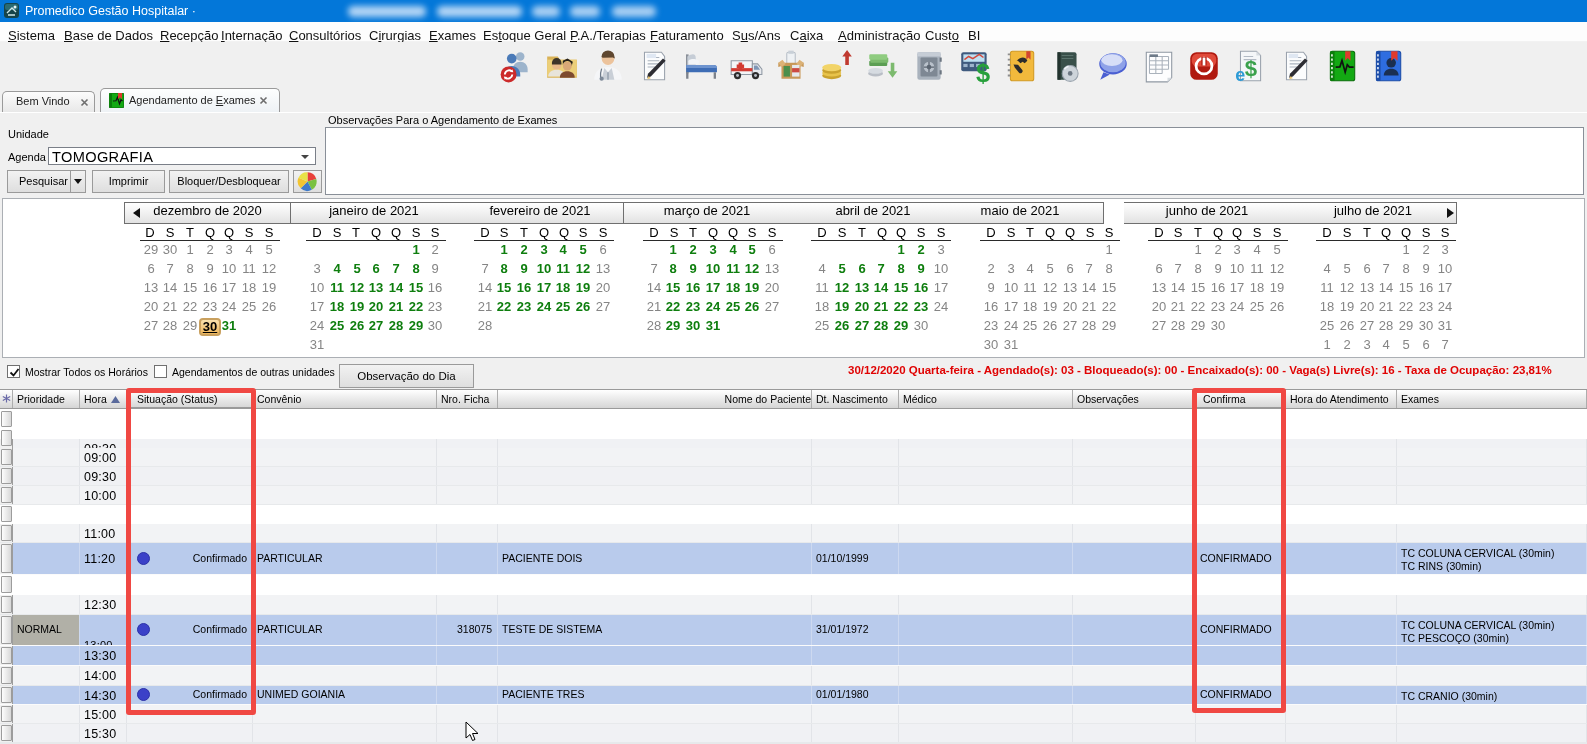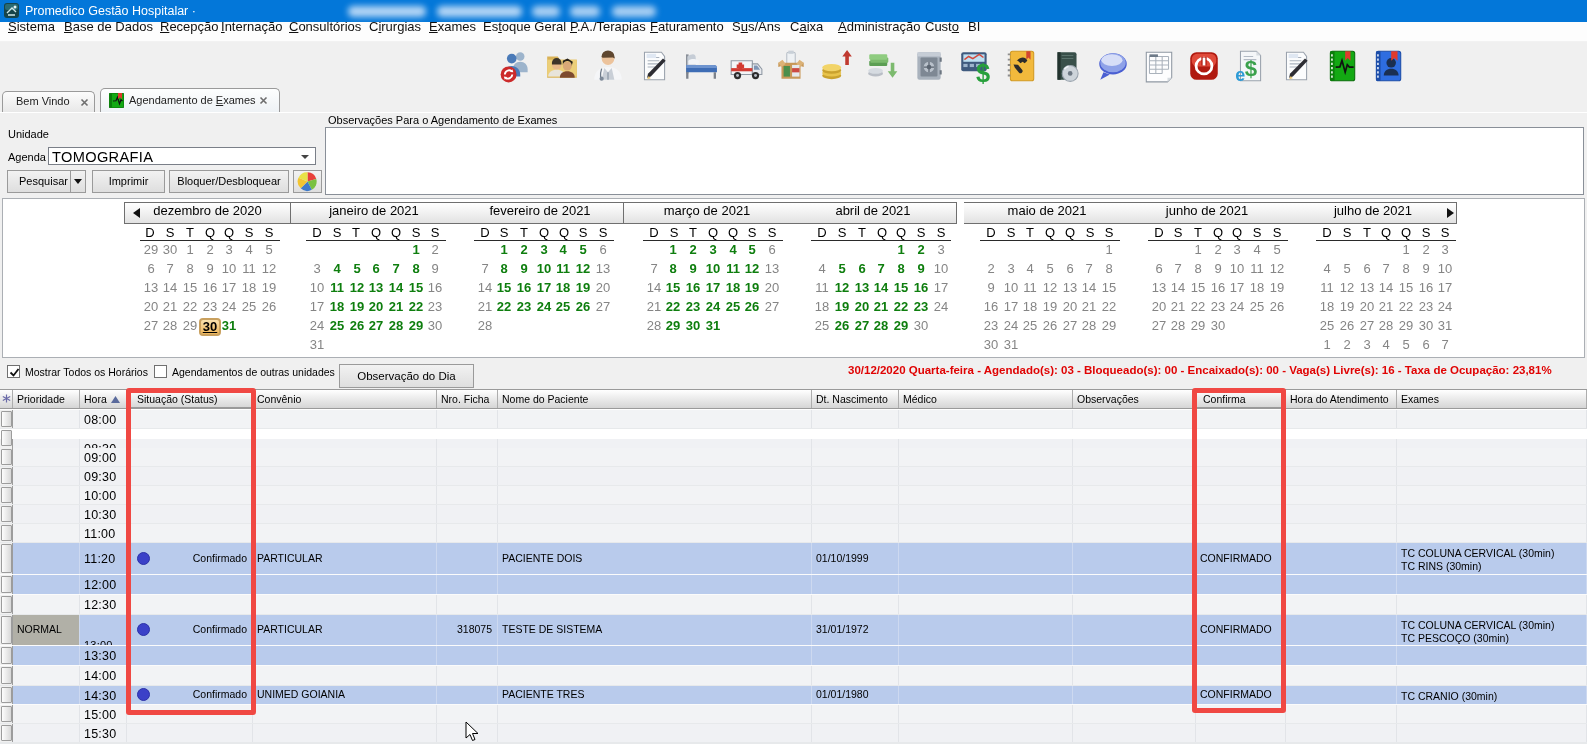--- a/index.html
+++ b/index.html
@@ -1,20 +1,20 @@
 <!DOCTYPE html>
 <html><head><meta charset="utf-8"><style>
 *{margin:0;padding:0;box-sizing:border-box}
 html,body{width:1587px;height:744px;overflow:hidden}
 #app{position:relative;width:1587px;height:744px;font-family:"Liberation Sans",sans-serif;background:#f0f0f0;color:#000}
 .abs{position:absolute}
 #titlebar{left:0;top:0;width:1587px;height:22px;background:#0377d9;}
 #titletext{left:25px;top:4px;font-size:12.5px;color:#fff;white-space:nowrap}
 #menubar{left:0;top:22px;width:1587px;height:20px;background:#fdfdfd;border-bottom:1px solid #f2f2f2}
-.mi{position:absolute;top:19px;font-size:13px;color:#111;white-space:nowrap}
+.mi{position:absolute;top:28px;font-size:13px;color:#111;white-space:nowrap}
 .mi u{text-decoration:underline;text-underline-offset:1px}
 #toolbar{left:0;top:42px;width:1587px;height:46px;background:#f0f0f0}
 .tico{position:absolute;top:48px;width:34px;height:34px}
 #tabstrip{left:0;top:88px;width:1587px;height:24px;background:#f0f0f0}
 .tab{position:absolute;border:1px solid #9a9a9a;border-bottom:none;border-radius:5px 5px 0 0;font-size:11px;color:#222}
 #tab1{left:2px;top:91px;width:93px;height:21px;background:linear-gradient(#fcfcfc,#e8e8e8)}
 #tab2{left:100px;top:88px;width:180px;height:24px;background:linear-gradient(#fdfefe,#eef2f5);z-index:3}
 .tabx{position:absolute;font-weight:bold;color:#666;font-size:11px}
 #formpanel{left:0;top:112px;width:1587px;height:91px;background:#f0f0f0;border-top:1px solid #fff}
 .lbl{position:absolute;font-size:11px;color:#000;white-space:nowrap}
@@ -489,21 +489,21 @@
 <div class="dnum dn" style="left:870px;top:299px">21</div>
 <div class="dnum dn" style="left:890px;top:299px">22</div>
 <div class="dnum dn" style="left:910px;top:299px">23</div>
 <div class="dnum dg" style="left:930px;top:299px">24</div>
 <div class="dnum dg" style="left:811px;top:318px">25</div>
 <div class="dnum dn" style="left:831px;top:318px">26</div>
 <div class="dnum dn" style="left:851px;top:318px">27</div>
 <div class="dnum dn" style="left:870px;top:318px">28</div>
 <div class="dnum dn" style="left:890px;top:318px">29</div>
 <div class="dnum dg" style="left:910px;top:318px">30</div>
-<div class="mhead" style="left:964px;width:167px">maio de 2021</div>
+<div class="mhead" style="left:937px;width:167px">maio de 2021</div>
 <div class="dow" style="left:981px">D</div>
 <div class="dow" style="left:1001px">S</div>
 <div class="dow" style="left:1020px">T</div>
 <div class="dow" style="left:1040px">Q</div>
 <div class="dow" style="left:1060px">Q</div>
 <div class="dow" style="left:1080px">S</div>
 <div class="dow" style="left:1099px">S</div>
 <div class="wline" style="left:980px;top:240px;width:140px"></div>
 <div class="dnum dg" style="left:1098px;top:242px">1</div>
 <div class="dnum dg" style="left:980px;top:261px">2</div>
@@ -641,43 +641,28 @@
       <div class="hc" style="width:13px;padding:0;"><svg width="9" height="9" viewBox="0 0 9 9" style="margin:4px 0 0 2px">
           <path d="M4.5 0.5v8M0.8 2.5l7.4 4M8.2 2.5l-7.4 4" stroke="#6a6aa8" stroke-width="1.2"></path>
         </svg></div>
       <div class="hc" style="width:67px;">Prioridade</div>
       <div class="hc" style="width:47px;position:relative;"><span style="position:relative">Hora</span><svg width="11" height="9" viewBox="0 0 11 9" style="position:absolute;left:30px;top:5px">
           <path d="M5.5 1l4.5 7H1z" fill="#5a6a9c"></path>
         </svg></div>
       <div class="hc" style="width:126px;box-shadow:inset 0 0 0 1px #9a9a9a;padding-left:10px;">Situação (Status)</div>
       <div class="hc" style="width:184px;">Convênio</div>
       <div class="hc" style="width:61px;">Nro. Ficha</div>
-      <div class="hc" style="width:314px;">Nome do Paciente</div>
+      <div class="hc" style="width:314px;text-align:right;">Nome do Paciente</div>
       <div class="hc" style="width:87px;">Dt. Nascimento</div>
       <div class="hc" style="width:174px;">Médico</div>
       <div class="hc" style="width:123px;">Observações</div>
       <div class="hc" style="width:90px;box-shadow:inset 0 0 0 1px #9a9a9a;padding-left:7px;">Confirma</div>
       <div class="hc" style="width:111px;">Hora do Atendimento</div>
       <div class="hc" style="width:190px;">Exames</div>
     </div>
-<div class="grow rowlight" style="top:410px;height:19px">
-      <div class="gc" style="width:13px;border-right:1px solid #9c9c9c;background:#f0f0f0;padding:0"></div>
-      <div class="gc" style="width:67px;"></div>
-      <div class="gc" style="width:47px;font-size:12.5px;padding-top:3px;letter-spacing:.2px;">08:00</div>
-      <div class="gc" style="width:126px;"></div>
-      <div class="gc" style="width:184px;"></div>
-      <div class="gc" style="width:61px;"></div>
-      <div class="gc" style="width:314px;"></div>
-      <div class="gc" style="width:87px;"></div>
-      <div class="gc" style="width:174px;"></div>
-      <div class="gc" style="width:123px;"></div>
-      <div class="gc" style="width:90px;"></div>
-      <div class="gc" style="width:111px;"></div>
-      <div class="gc" style="width:190px;"></div>
-    </div>
 <div class="ind" style="top:411px;height:16px"></div>
 <div class="grow rowlight2" style="top:439px;height:19px">
       <div class="gc" style="width:13px;border-right:1px solid #9c9c9c;background:#f0f0f0;padding:0"></div>
       <div class="gc" style="width:67px;"></div>
       <div class="gc" style="width:47px;font-size:12.5px;padding-top:3px;letter-spacing:.2px;">08:30</div>
       <div class="gc" style="width:126px;"></div>
       <div class="gc" style="width:184px;"></div>
       <div class="gc" style="width:61px;"></div>
       <div class="gc" style="width:314px;"></div>
       <div class="gc" style="width:87px;"></div>
@@ -729,35 +714,20 @@
       <div class="gc" style="width:61px;"></div>
       <div class="gc" style="width:314px;"></div>
       <div class="gc" style="width:87px;"></div>
       <div class="gc" style="width:174px;"></div>
       <div class="gc" style="width:123px;"></div>
       <div class="gc" style="width:90px;"></div>
       <div class="gc" style="width:111px;"></div>
       <div class="gc" style="width:190px;"></div>
     </div>
 <div class="ind" style="top:487px;height:16px"></div>
-<div class="grow rowlight2" style="top:505px;height:19px">
-      <div class="gc" style="width:13px;border-right:1px solid #9c9c9c;background:#f0f0f0;padding:0"></div>
-      <div class="gc" style="width:67px;"></div>
-      <div class="gc" style="width:47px;font-size:12.5px;padding-top:3px;letter-spacing:.2px;">10:30</div>
-      <div class="gc" style="width:126px;"></div>
-      <div class="gc" style="width:184px;"></div>
-      <div class="gc" style="width:61px;"></div>
-      <div class="gc" style="width:314px;"></div>
-      <div class="gc" style="width:87px;"></div>
-      <div class="gc" style="width:174px;"></div>
-      <div class="gc" style="width:123px;"></div>
-      <div class="gc" style="width:90px;"></div>
-      <div class="gc" style="width:111px;"></div>
-      <div class="gc" style="width:190px;"></div>
-    </div>
 <div class="ind" style="top:506px;height:16px"></div>
 <div class="grow rowlight" style="top:524px;height:19px">
       <div class="gc" style="width:13px;border-right:1px solid #9c9c9c;background:#f0f0f0;padding:0"></div>
       <div class="gc" style="width:67px;"></div>
       <div class="gc" style="width:47px;font-size:12.5px;padding-top:3px;letter-spacing:.2px;">11:00</div>
       <div class="gc" style="width:126px;"></div>
       <div class="gc" style="width:184px;"></div>
       <div class="gc" style="width:61px;"></div>
       <div class="gc" style="width:314px;"></div>
       <div class="gc" style="width:87px;"></div>
@@ -780,35 +750,20 @@
       <div class="gc" style="width:314px;padding-top:9px;">PACIENTE DOIS</div>
       <div class="gc" style="width:87px;padding-top:9px;">01/10/1999</div>
       <div class="gc" style="width:174px;"></div>
       <div class="gc" style="width:123px;"></div>
       <div class="gc" style="width:90px;padding-top:9px;">CONFIRMADO</div>
       <div class="gc" style="width:111px;"></div>
       <div class="gc" style="width:190px;white-space:normal;line-height:13px;padding-top:4px;">TC COLUNA CERVICAL (30min)<br>TC RINS (30min)</div>
     </div>
     <div class="dot" style="left:137px;top:552px"></div>
 <div class="ind" style="top:544px;height:29px"></div>
-<div class="grow rowblue" style="top:575px;height:20px">
-      <div class="gc" style="width:13px;border-right:1px solid #9c9c9c;background:#f0f0f0;padding:0"></div>
-      <div class="gc" style="width:67px;"></div>
-      <div class="gc" style="width:47px;font-size:12.5px;padding-top:3px;letter-spacing:.2px;">12:00</div>
-      <div class="gc" style="width:126px;"></div>
-      <div class="gc" style="width:184px;"></div>
-      <div class="gc" style="width:61px;"></div>
-      <div class="gc" style="width:314px;"></div>
-      <div class="gc" style="width:87px;"></div>
-      <div class="gc" style="width:174px;"></div>
-      <div class="gc" style="width:123px;"></div>
-      <div class="gc" style="width:90px;"></div>
-      <div class="gc" style="width:111px;"></div>
-      <div class="gc" style="width:190px;"></div>
-    </div>
 <div class="ind" style="top:576px;height:17px"></div>
 <div class="grow rowlight" style="top:595px;height:20px">
       <div class="gc" style="width:13px;border-right:1px solid #9c9c9c;background:#f0f0f0;padding:0"></div>
       <div class="gc" style="width:67px;"></div>
       <div class="gc" style="width:47px;font-size:12.5px;padding-top:3px;letter-spacing:.2px;">12:30</div>
       <div class="gc" style="width:126px;"></div>
       <div class="gc" style="width:184px;"></div>
       <div class="gc" style="width:61px;"></div>
       <div class="gc" style="width:314px;"></div>
       <div class="gc" style="width:87px;"></div>

